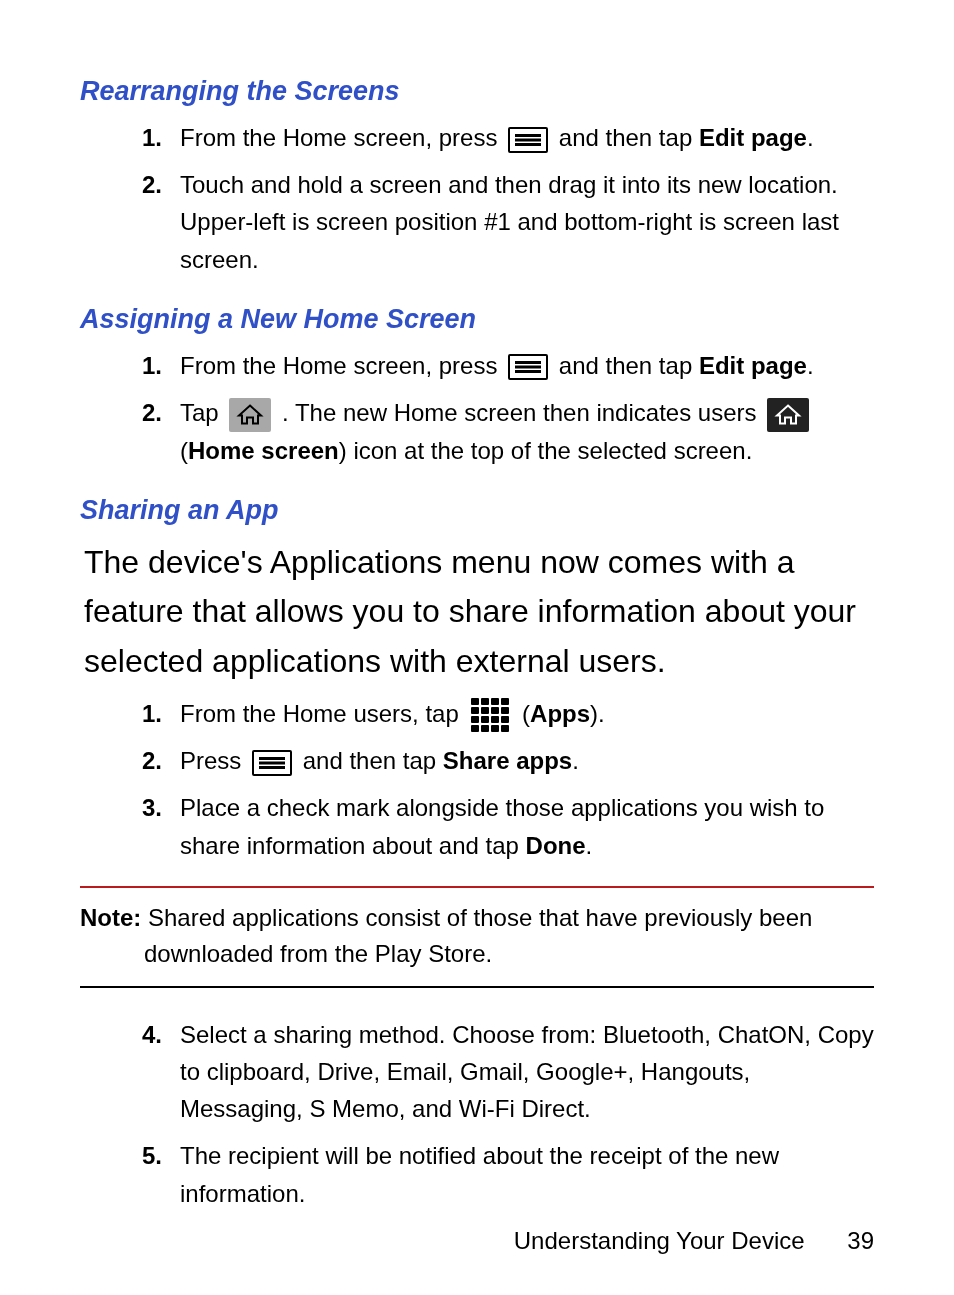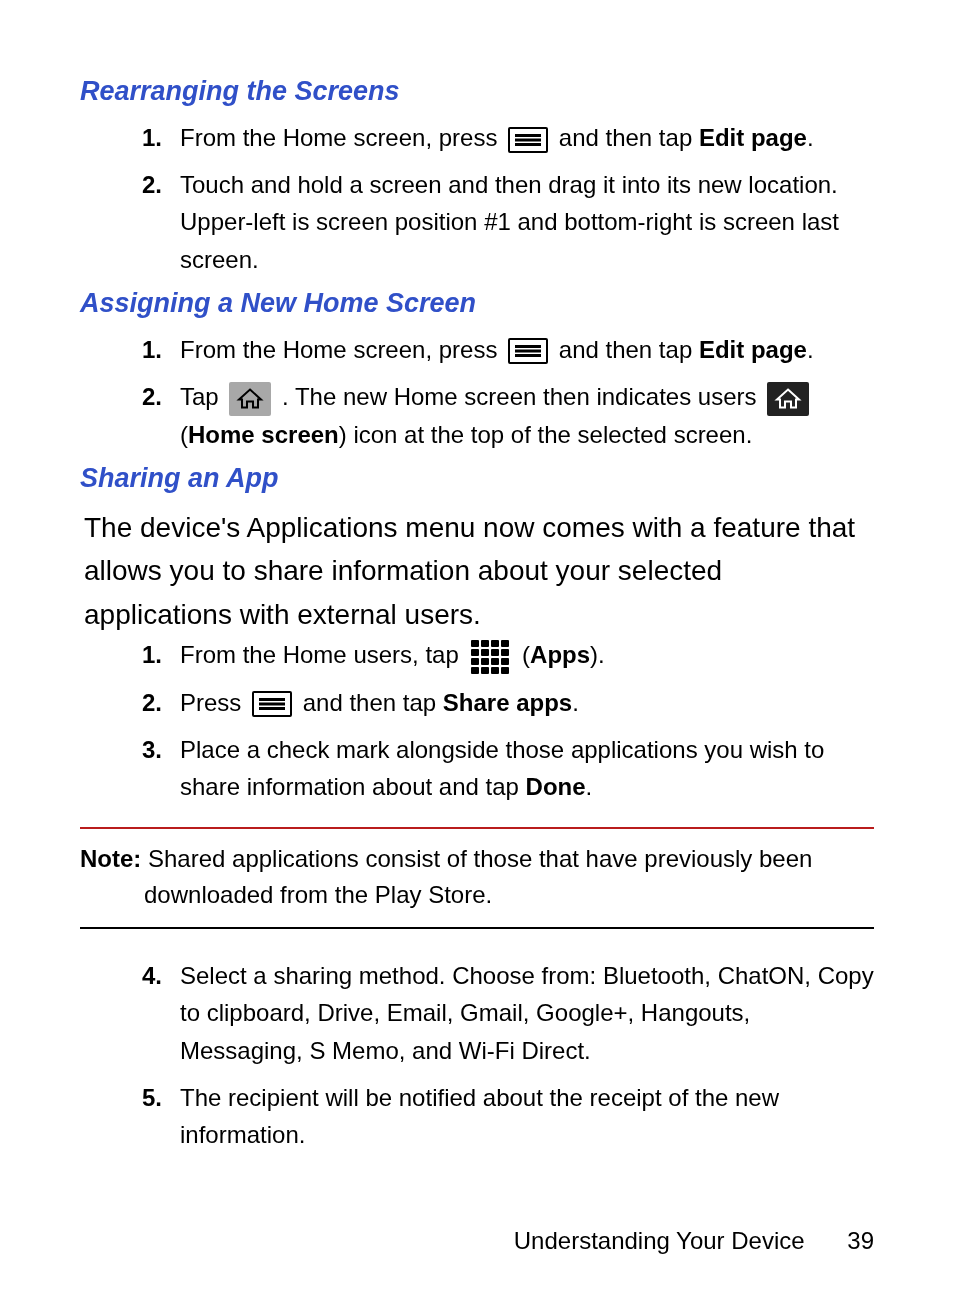--- a/index.html
+++ b/index.html
@@ -10,21 +10,21 @@
       font-family: Arial, Helvetica, sans-serif;
       color: #000;
       padding: 60px 80px 40px 80px;
       position: relative;
     }
     .section-heading {
       color: #3050c8;
       font-style: italic;
       font-weight: bold;
       font-size: 27px;
-      margin-top: 10px;
+      margin-top: 26px;
       margin-bottom: 12px;
     }
     .section-heading.first { margin-top: 16px; }
     .list {
       padding-left: 60px;
     }
     .list-item {
       display: flex;
       align-items: flex-start;
       margin-bottom: 10px;
@@ -32,22 +32,23 @@
       line-height: 1.55;
     }
     .list-num {
       font-weight: bold;
       min-width: 40px;
       text-align: right;
       padding-right: 18px;
     }
     .list-text { flex: 1; }
     .para {
-      font-size: 28px;
+      font-size: 32px;
       line-height: 1.55;
+      margin-bottom: 8px;
       padding-left: 4px;
     }
     .bold { font-weight: bold; }
     .icon-menu {
       display: inline-block;
       vertical-align: middle;
       width: 40px;
       height: 26px;
       border: 2px solid #000;
       border-radius: 2px;

